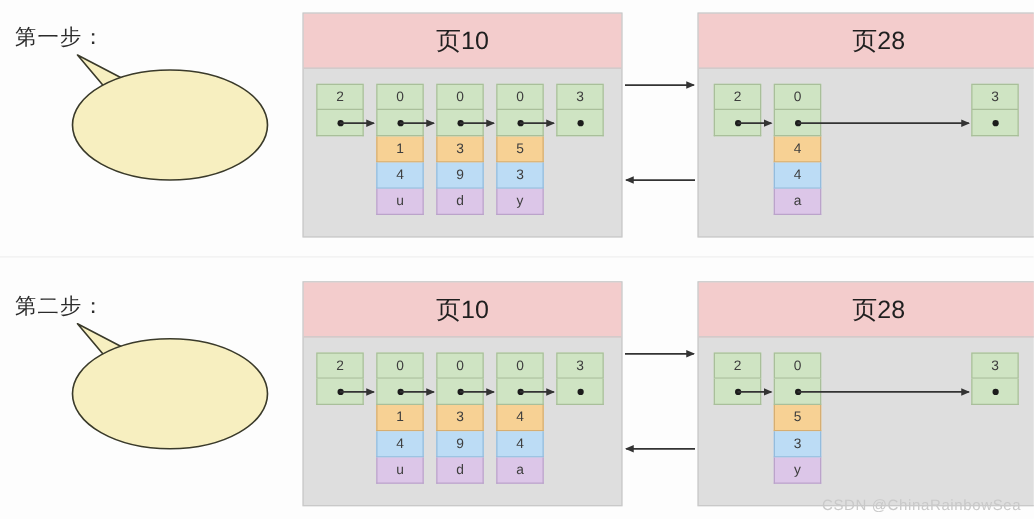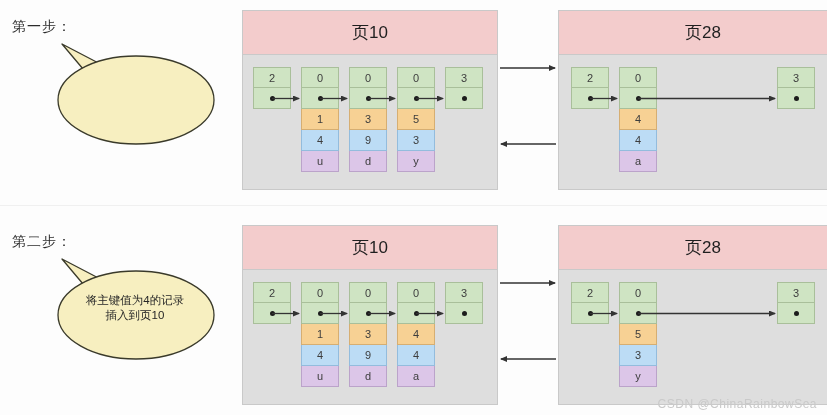--- a/index.html
+++ b/index.html
@@ -32,21 +32,21 @@
     width: 827px;
     height: 1px;
     background: #f0f0f0;
   }
 
   
   .step-label {
     position: absolute;
     left: 12px;
     top: 18px;
-    font-size: 14px;
+    font-size: 17px;
     color: #2b2b2b;
     letter-spacing: 1px;
     white-space: nowrap;
   }
 
   
   .bubble-wrap {
     position: absolute;
     left: 50px;
     top: 38px;
@@ -81,21 +81,21 @@
   .page-panel.p10 { left: 242px; width: 256px; height: 180px; }
   .page-panel.p28 { left: 558px; width: 290px; height: 180px; }
 
   .page-header {
     height: 44px;
     background: #f3cccc;
     border-bottom: 1px solid #c9c9c9;
     display: flex;
     align-items: center;
     justify-content: center;
-    font-size: 17px;
+    font-size: 20px;
     color: #1f1f1f;
     box-sizing: border-box;
   }
   .page-body {
     position: relative;
     height: 135px;
   }
 
   
   .node {
@@ -276,24 +276,20 @@
       <line x1="58" y1="144" x2="3" y2="144" stroke="#333333" stroke-width="1.4" marker-end="url(#ll3)"></line>
     </svg>
   </div>
 <div class="step-row" id="step-row-1">
     <div class="step-label">第二步：</div>
     <div class="bubble-wrap">
       <svg width="170" height="110" class="bubble-svg">
         <path d="M58,30 L12,6 L44,44 Z" fill="#f7efc0" stroke="#3a3a2a" stroke-width="1.3" stroke-linejoin="round"></path>
         <ellipse cx="86" cy="62" rx="78" ry="44" fill="#f7efc0" stroke="#3a3a2a" stroke-width="1.3"></ellipse>
       </svg>
-      <div class="bubble-text">
-        <span class="line">将主键值为4的记录</span>
-        <span class="line">插入到页10</span>
-      </div>
     </div>
     <div class="page-panel p10">
       <div class="page-header">页10</div>
       <div class="page-body">
         <div class="node" style="left: 10px; top: 12px;">
           <div class="cell head">2</div>
           <div class="cell ptr">
             <div class="dot"></div>
           </div>
         </div>

